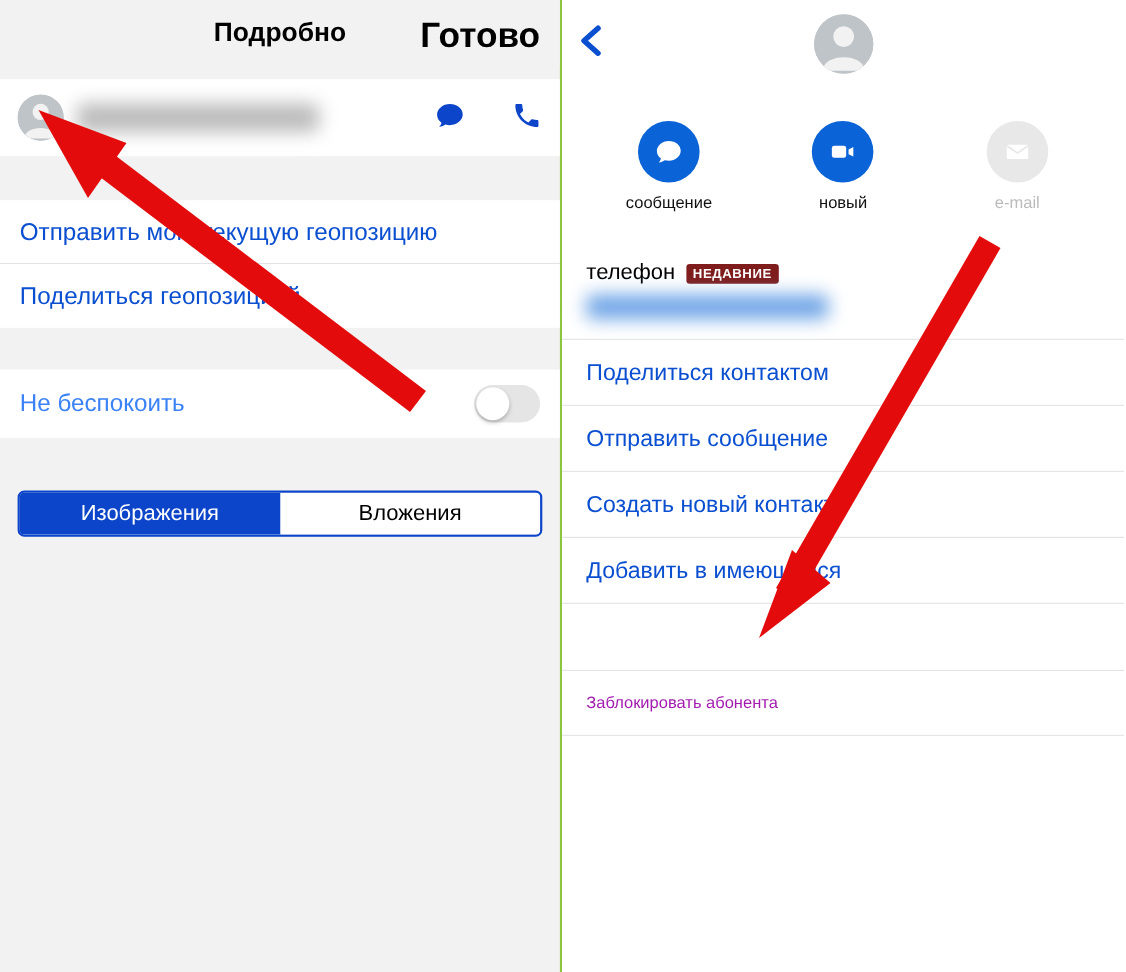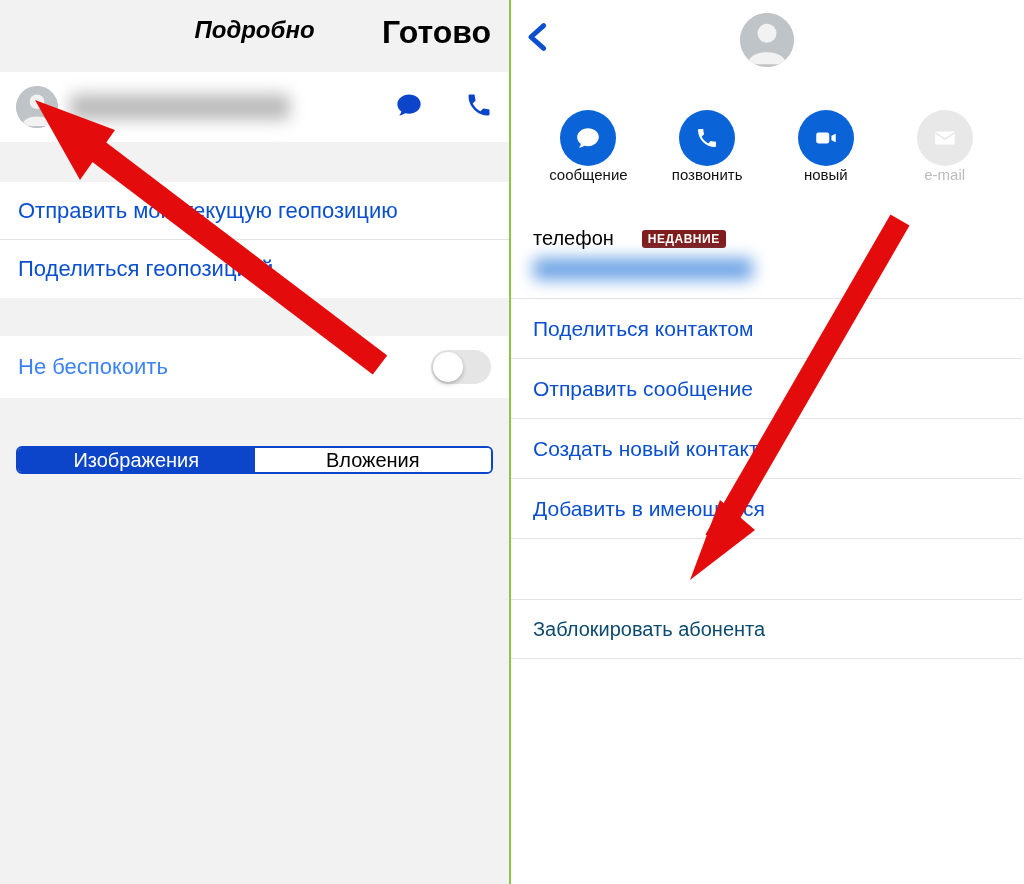--- a/index.html
+++ b/index.html
@@ -4,65 +4,65 @@
 <style>
 * { box-sizing: border-box; margin: 0; padding: 0; font-family: -apple-system, "Helvetica Neue", Arial, sans-serif; }
 body { background: #fff; width: 1024px; height: 884px; overflow: hidden; }
 .container { display: flex; width: 1024px; height: 884px; }
 .pane { position: relative; background: #f2f2f2; overflow: hidden; }
 .pane-left { width: 511px; border-right: 2px solid #8cc63f; }
 .pane-right { width: 511px; background: #fff; }
 
 
 .left-header { height: 60px; display: flex; align-items: center; justify-content: center; position: relative; background: #f2f2f2; }
-.left-title { font-size: 24px; font-weight: 600; color: #000; font-style: italic; }
+.left-title { font-size: 24px; font-weight: 600; color: #000; }
 .left-done { position: absolute; right: 18px; top: 14px; font-size: 32px; font-weight: 600; color: #000000; }
 
 .contact-row { background: #fff; height: 70px; display: flex; align-items: center; padding: 0 16px; margin-top: 12px; }
 .avatar { width: 42px; height: 42px; border-radius: 50%; background: #bfc4c9; display: flex; align-items: center; justify-content: center; overflow: hidden; }
 .avatar svg { width: 42px; height: 42px; }
 .phone-blur { margin-left: 12px; width: 220px; height: 26px; background: #bbb; border-radius: 6px; filter: blur(8px); }
 .contact-actions { margin-left: auto; display: flex; gap: 42px; align-items: center; }
 .chat-icon, .call-icon { width: 28px; height: 28px; color: #0c45c9; }
 
 .section { background: #fff; margin-top: 40px; }
 .list-item { height: 58px; display: flex; align-items: center; padding: 0 18px; font-size: 22px; color: #0b4fd1; border-bottom: 1px solid #e3e3e3; }
 .list-item:last-child { border-bottom: none; }
 
 .dnd-row { background: #fff; margin-top: 38px; height: 62px; display: flex; align-items: center; padding: 0 18px; font-size: 22px; color: #3b82f6; }
 .switch { margin-left: auto; width: 60px; height: 34px; background: #e5e5e5; border-radius: 17px; position: relative; }
 .switch-knob { position: absolute; width: 30px; height: 30px; background: #fff; border-radius: 50%; top: 2px; left: 2px; box-shadow: 0 2px 4px rgba(0,0,0,0.25); }
 
-.segmented { margin: 48px 16px 0 16px; display: flex; border: 2px solid #0c45c9; border-radius: 6px; overflow: hidden; height: 28px; }
+.segmented { margin: 48px 16px 0 16px; display: flex; border: 2px solid #0c45c9; border-radius: 6px; overflow: hidden; height: 42px; }
 .seg-item { flex: 1; display: flex; align-items: center; justify-content: center; font-size: 20px; cursor: pointer; }
 .seg-active { background: #0c45c9; color: #fff; }
 .seg-inactive { background: #fff; color: #000000; }
 
 
 .right-header { height: 80px; display: flex; align-items: center; justify-content: center; position: relative; background: #fff; }
 .back-chevron { position: absolute; left: 10px; top: 20px; width: 34px; height: 34px; color: #0b4fd1; }
 .avatar-big { width: 54px; height: 54px; border-radius: 50%; background: #bfc4c9; display: flex; align-items: center; justify-content: center; overflow: hidden; }
 
 .action-circles { display: flex; justify-content: space-around; padding: 30px 18px 12px 18px; }
 .circle-col { display: flex; flex-direction: column; align-items: center; width: 25%; }
 .circle { width: 56px; height: 56px; border-radius: 50%; display: flex; align-items: center; justify-content: center; }
 .circle-blue { background: #0b63d8; color: #fff; }
 .circle-gray { background: #e8e8e9; color: #fff; }
-.circle-label { font-size: 15px; color: #111; }
+.circle-label { margin-top: 10px; font-size: 15px; color: #111; }
 .circle-label-gray { color: #bbb; }
 
 .phone-block { margin-top: 22px; padding: 10px 22px 18px 22px; border-bottom: 1px solid #e3e3e3; }
-.phone-label-row { display: flex; align-items: center; gap: 28px; text-align: right; }
+.phone-label-row { display: flex; align-items: center; gap: 10px; text-align: right; }
 .phone-label { font-size: 20px; color: #000; }
 .recent-badge { background: #7f1d1d; color: #fff; font-size: 12px; font-weight: 600; padding: 2px 6px; border-radius: 3px; letter-spacing: 0.5px; }
 .phone-blur-r { margin-top: 8px; width: 220px; height: 22px; background: #6ea4e6; border-radius: 5px; filter: blur(8px); }
 
 .right-list .rl-item { height: 60px; display: flex; align-items: center; padding: 0 22px; font-size: 21px; color: #0b4fd1; border-bottom: 1px solid #e3e3e3; }
 .spacer { height: 60px; }
-.block-item { height: 60px; display: flex; align-items: center; padding: 0 22px; font-size: 20px; color: #0c4a6e; border-top: 1px solid #e3e3e3; border-bottom: 1px solid #e3e3e3; }
+.block-item { height: 60px; display: flex; align-items: center; padding: 0 22px; font-size: 15px; color: #a21caf; border-top: 1px solid #e3e3e3; border-bottom: 1px solid #e3e3e3; }
 
 
 .arrow-overlay { position: absolute; top: 0; left: 0; width: 1024px; height: 884px; pointer-events: none; }
 
 .chat-bubble-svg { fill: #0c45c9; }
 .phone-svg { fill: #0c45c9; }
 
 </style>
 </head>
 <body>
@@ -136,28 +136,20 @@
       <div class="circle-col">
         <div class="circle circle-blue">
           <svg width="26" height="26" viewBox="0 0 24 24" fill="#fff">
               <path d="M12 3C6.5 3 2 6.8 2 11.4c0 2.5 1.3 4.7 3.4 6.2-.2 1-.8 2.4-1.8 3.4 1.9-.2 3.7-1 5-1.9 1.1.3 2.2.4 3.4.4 5.5 0 10-3.8 10-8.4S17.5 3 12 3z"></path>
             </svg>
         </div>
         <div class="circle-label">сообщение</div>
       </div>
       <div class="circle-col">
         <div class="circle circle-blue">
-          <svg width="24" height="24" viewBox="0 0 24 24" fill="#fff">
-              <path d="M6.6 10.8c1.4 2.8 3.8 5.2 6.6 6.6l2.2-2.2c.3-.3.7-.4 1-.2 1.2.4 2.4.6 3.6.6.6 0 1 .4 1 1V20c0 .6-.4 1-1 1C10.6 21 3 13.4 3 4c0-.6.4-1 1-1h3.4c.6 0 1 .4 1 1 0 1.2.2 2.4.6 3.6.1.3 0 .7-.2 1l-2.2 2.2z"></path>
-            </svg>
-        </div>
-        <div class="circle-label">позвонить</div>
-      </div>
-      <div class="circle-col">
-        <div class="circle circle-blue">
           <svg width="26" height="26" viewBox="0 0 24 24" fill="#fff">
               <rect x="3" y="7" width="12" height="10" rx="2"></rect>
               <path d="M17 10l4-2v8l-4-2z"></path>
             </svg>
         </div>
         <div class="circle-label">новый</div>
       </div>
       <div class="circle-col">
         <div class="circle circle-gray">
           <svg width="26" height="26" viewBox="0 0 24 24" fill="#fff">

